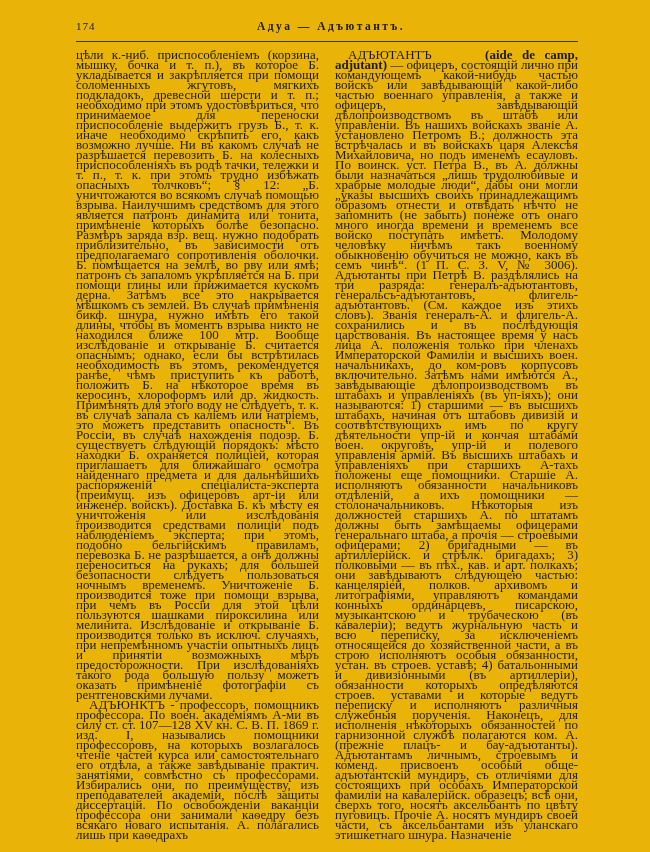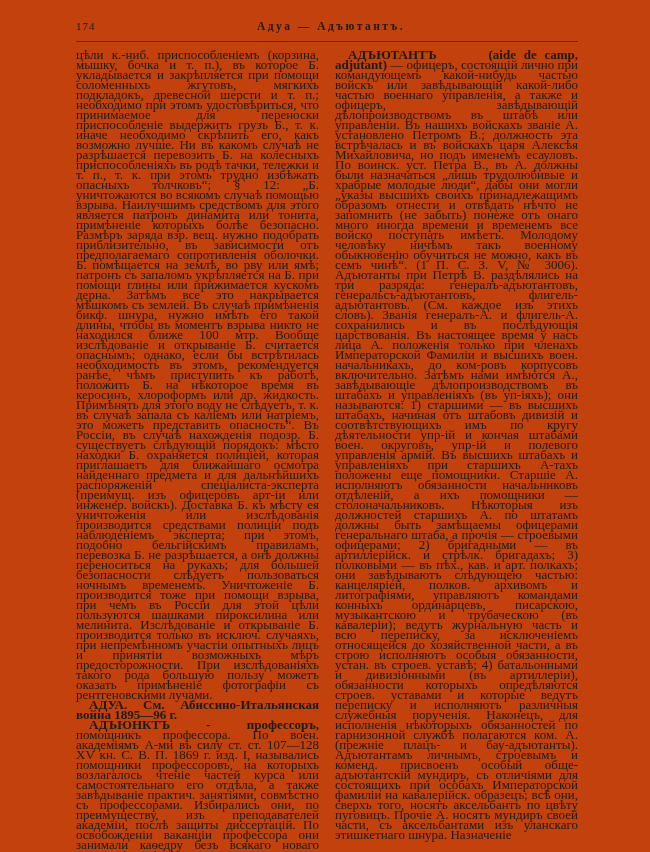--- a/index.html
+++ b/index.html
@@ -4,21 +4,21 @@
 <style>
   html,body{margin:0;padding:0;}
   body{
     background:#e9e7e2;
     font-family:"Liberation Serif","DejaVu Serif",serif;
   }
   .page{
     position:relative;
     width:650px;height:852px;
     margin:0 auto;
-    background:#c2410c;
+    background:#eab308;
     box-sizing:border-box;
     padding:20px 72px 6px 76px;
     overflow:hidden;
     color:#1c1b18;
   }
   .page-header{
     display:flex;
     align-items:baseline;
     position:relative;
     height:18px;
@@ -52,21 +52,21 @@
     text-justify:inter-word;
   }
   .col p{
     margin:0;
     padding:0;
   }
   .col p.indent{
     text-indent:13px;
   }
   .entry-title{
-    font-weight:bold;
+    font-weight:normal;
   }
   .bold-entry{
     font-weight:bold;
   }
   .latin{
     font-weight:bold;
     margin-left:44px;
   }
 </style>
 </head>
@@ -78,21 +78,20 @@
     <span class="page-number">174</span>
     <span class="running-title">Адуа — Адъютантъ.</span>
   </div>
   <hr class="header-rule">
 
   <div class="columns">
 
     <div class="col">
       <p><span>цѣли к.-ниб. приспособленіемъ (корзина, мышку, бочка и т. п.), въ которое Б. укладывается и закрѣпляется при помощи соломенныхъ жгутовъ, мягкихъ подкладокъ, древесной шерсти и т. п.; необходимо при этомъ удостовѣриться, что принимаемое для переноски приспособленіе выдержитъ грузъ Б., т. к. иначе необходимо скрѣпить его, какъ возможно лучше. Ни въ какомъ случаѣ не разрѣшается перевозить Б. на колесныхъ приспособленіяхъ въ родѣ тачки, тележки и т. п., т. к. при этомъ трудно избѣжать опасныхъ толчковъ“; § 12: „Б. уничтожаются во всякомъ случаѣ помощью взрыва. Наилучшимъ средствомъ для этого является патронъ динамита или тонита, примѣненіе которыхъ болѣе безопасно. Размѣръ заряда взр. вещ. нужно подобрать приблизительно, въ зависимости отъ предполагаемаго сопротивленія оболочки. Б. помѣщается на землѣ, во рву или ямѣ; патронъ съ запаломъ укрѣпляется на Б. при помощи глины или прижимается кускомъ дерна. Затѣмъ все это накрывается мѣшкомъ съ землей. Въ случаѣ примѣненія бикф. шнура, нужно имѣть его такой длины, чтобы въ моментъ взрыва никто не находился ближе 100 мтр. Вообще изслѣдованіе и открываніе Б. считается опаснымъ; однако, если бы встрѣтилась необходимость въ этомъ, рекомендуется ранѣе, чѣмъ приступить къ работѣ, положить Б. на нѣкоторое время въ керосинъ, хлороформъ или др. жидкость. Примѣнять для этого воду не слѣдуетъ, т. к. въ случаѣ запала съ каліемъ или натріемъ, это можетъ представить опасность“. Въ Россіи, въ случаѣ нахожденія подозр. Б. существуетъ слѣдующій порядокъ: мѣсто находки Б. охраняется полиціей, которая приглашаетъ для ближайшаго осмотра найденнаго предмета и для дальнѣйшихъ распоряженій спеціалиста-эксперта (преимущ. изъ офицеровъ арт-іи или инженер. войскъ). Доставка Б. къ мѣсту ея уничтоженія или изслѣдованія производится средствами полиціи подъ наблюденіемъ эксперта; при этомъ, подобно бельгійскимъ правиламъ, перевозка Б. не разрѣшается, а онѣ должны переноситься на рукахъ; для большей безопасности слѣдуетъ пользоваться ночнымъ временемъ. Уничтоженіе Б. производится тоже при помощи взрыва, при чемъ въ Россіи для этой цѣли пользуются шашками пироксилина или мелинита. Изслѣдованіе и открываніе Б. производится только въ исключ. случаяхъ, при непремѣнномъ участіи опытныхъ лицъ и принятіи возможныхъ мѣръ предосторожности. При изслѣдованіяхъ такого рода большую пользу можетъ оказать примѣненіе фотографіи съ рентгеновскими лучами.</span></p>
 
-      <p class="indent bold-entry"><span class="entry-title">АДУА.</span> <span>См. Абиссино-Итальянская война 1895—96 г.</span></p>
 
       <p class="indent"><span class="entry-title">АДЪЮНКТЪ - профессоръ,</span> <span>помощникъ профессора. По воен. академіямъ А-ми въ силу ст. ст. 107—128 XV кн. С. В. П. 1869 г. изд. I, назывались помощники профессоровъ, на которыхъ возлагалось чтеніе частей курса или самостоятельнаго его отдѣла, а также завѣдываніе практич. занятіями, совмѣстно съ профессорами. Избирались они, по преимуществу, изъ преподавателей академіи, послѣ защиты диссертацій. По освобожденіи ваканціи профессора они занимали каѳедру безъ всякаго новаго испытанія. А. полагались лишь при каѳедрахъ</span></p>
     </div>
 
     <div class="col">
 
       <p class="indent"><span class="entry-title">АДЪЮТАНТЪ</span> <span class="latin">(aide de camp, adjutant)</span> <span>— офицеръ, состоящій лично при командующемъ какой-нибудь частью войскъ или завѣдывающій какой-либо частью военнаго управленія, а также и офицеръ, завѣдывающій дѣлопроизводствомъ въ штабѣ или управленіи. Въ нашихъ войскахъ званіе А. установлено Петромъ В.; должность эта встрѣчалась и въ войскахъ царя Алексѣя Михайловича, но подъ именемъ есауловъ. По воинск. уст. Петра В., въ А. должны были назначаться „лишь трудолюбивые и храбрые молодые люди“, дабы они могли „указы высшихъ своихъ принадлежащимъ образомъ отнести и отвѣдать нѣчто не запомнить (не забыть) понеже отъ онаго много иногда времени и временемъ все войско поступать имѣетъ. Молодому человѣку ничѣмъ такъ военному обыкновенію обучиться не можно, какъ въ семъ чинѣ“. (1 П. С. З. V, № 3006). Адъютанты при Петрѣ В. раздѣлялись на три разряда: генералъ-адъютантовъ, генеральсъ-адъютантовъ, флигель-адъютантовъ. (См. каждое изъ этихъ словъ). Званія генералъ-А. и флигель-А. сохранились и въ послѣдующія царствованія. Въ настоящее время у насъ лица А. положенія только при членахъ Императорской Фамиліи и высшихъ воен. начальникахъ, до ком-ровъ корпусовъ включительно. Затѣмъ нами имѣются А., завѣдывающіе дѣлопроизводствомъ въ штабахъ и управленіяхъ (въ уп-іяхъ); они называются: 1) старшими — въ высшихъ штабахъ, начиная отъ штабовъ дивизій и соотвѣтствующихъ имъ по кругу дѣятельности упр-ій и кончая штабами воен. округовъ, упр-ій и полевого управленія армій. Въ высшихъ штабахъ и управленіяхъ при старшихъ А-тахъ положены еще помощники. Старшіе А. исполняютъ обязанности начальниковъ отдѣленій, а ихъ помощники — столоначальниковъ. Нѣкоторыя изъ должностей старшихъ А. по штатамъ должны быть замѣщаемы офицерами генеральнаго штаба, а прочія — строевыми офицерами; 2) бригадными — въ артиллерійск. и стрѣлк. бригадахъ; 3) полковыми — въ пѣх., кав. и арт. полкахъ; они завѣдываютъ слѣдующею частью: канцеляріей, полков. архивомъ и литографіями, управляютъ командами конныхъ ординарцевъ, писарскою, музыкантскою и трубаческою (въ кавалеріи); ведутъ журнальную часть и всю переписку, за исключеніемъ относящейся до хозяйственной части, а въ строю исполняютъ особыя обязанности, устан. въ строев. уставѣ; 4) батальонными и дивизіонными (въ артиллеріи), обязанности которыхъ опредѣляются строев. уставами и которые ведутъ переписку и исполняютъ различныя служебныя порученія. Наконецъ, для исполненія нѣкоторыхъ обязанностей по гарнизонной службѣ полагаются ком. А. (прежніе плацъ- и бау-адъютанты). Адъютантамъ личнымъ, строевымъ и коменд. присвоенъ особый обще-адъютантскій мундиръ, съ отличіями для состоящихъ при особахъ Императорской фамиліи на кавалерійск. образецъ; всѣ они, сверхъ того, носятъ аксельбантъ по цвѣту пуговицъ. Прочіе А. носятъ мундиръ своей части, съ аксельбантами изъ уланскаго этишкетнаго шнура. Назначеніе</span></p>
     </div>
 
   </div>

